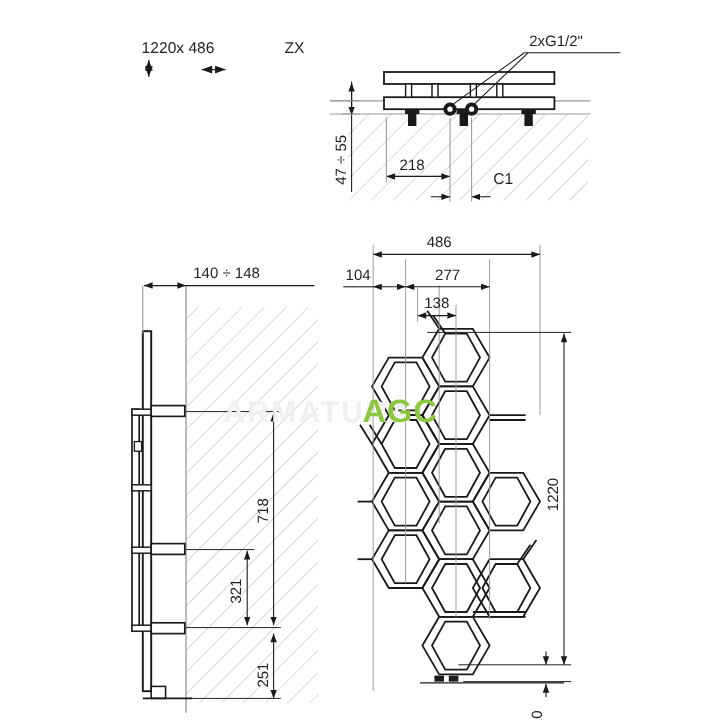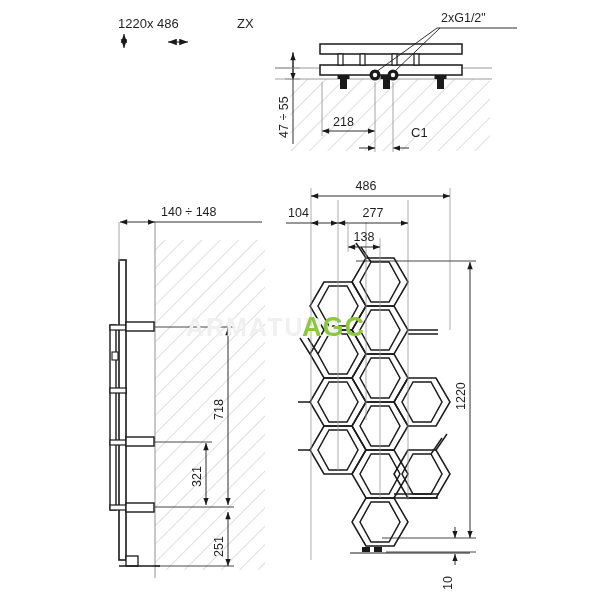--- a/index.html
+++ b/index.html
@@ -11,21 +11,21 @@
     width: 600px;
     height: 600px;
     font-family: "Liberation Sans", sans-serif;
     color: #1a1a1a;
     overflow: hidden;
     position: relative;
   }
   #drawing-root {
     position: absolute;
     left: 0;
-    top: 0;
+    top: 16px;
     width: 600px;
     height: 436px;
   }
   svg { display: block; }
   .txt {
     font-family: "Liberation Sans", sans-serif;
     fill: #1f1f1f;
   }
   .t13 { font-size: 13px; }
   .t12 { font-size: 12.5px; }

